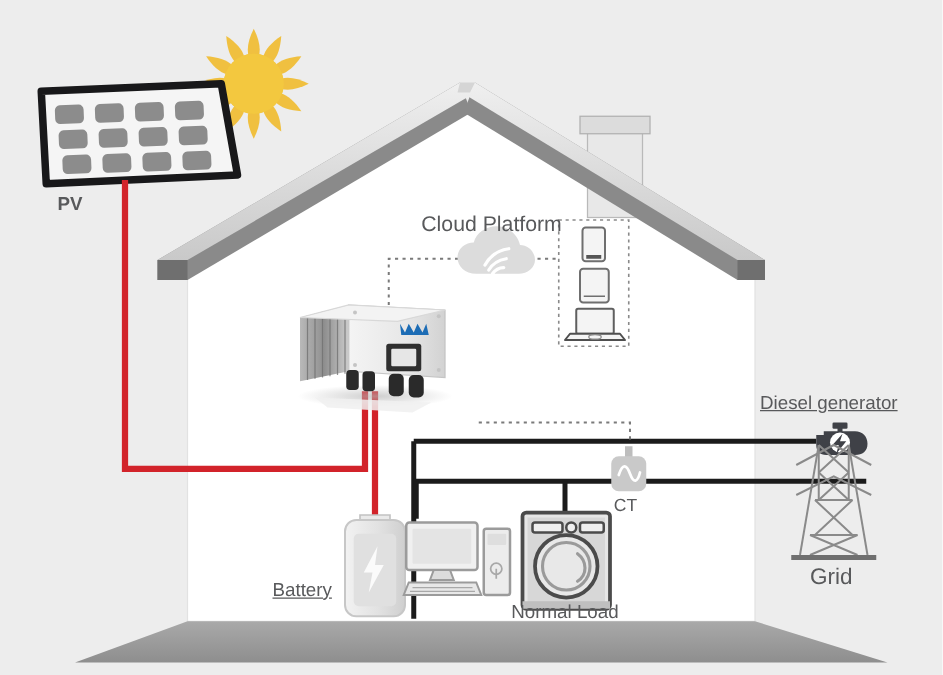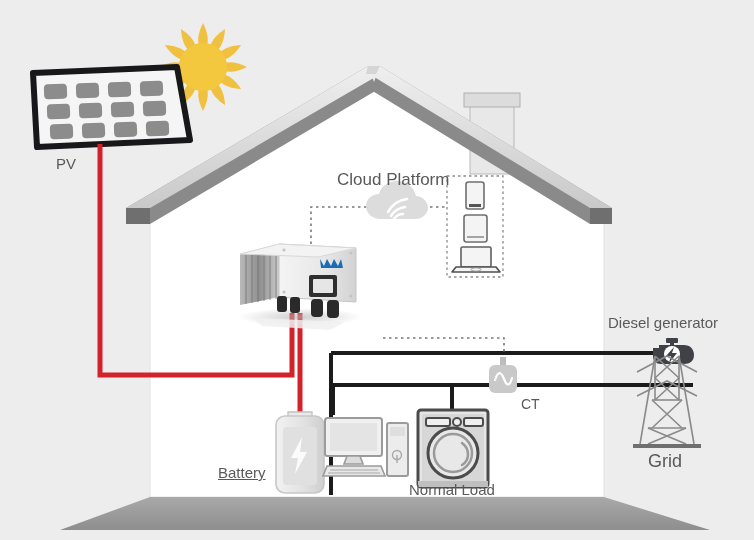--- a/index.html
+++ b/index.html
@@ -15,25 +15,25 @@
     font-family: "Liberation Sans", sans-serif;
   }
   #stage svg { display: block; }
   .lbl {
     position: absolute;
     color: #58595b;
     font-family: "Liberation Sans", sans-serif;
     white-space: nowrap;
     user-select: none;
   }
-  .lbl-pv        { left: 56px;  top: 155px; font-size: 15px; }
+  .lbl-pv        { left: 46px;  top: 155px; font-size: 15px; font-weight: bold; }
   .lbl-cloud     { left: 337px; top: 170px; font-size: 17px; text-align: right; }
   .lbl-offgrid   { left: 391px; top: 312px; font-size: 15px; }
-  .lbl-ct        { left: 491px; top: 396px; font-size: 14px; margin-left: 30px; }
-  .lbl-diesel    { left: 608px; top: 314px; font-size: 15px; }
+  .lbl-ct        { left: 491px; top: 396px; font-size: 14px; }
+  .lbl-diesel    { left: 608px; top: 314px; font-size: 15px; text-decoration: underline; }
   .lbl-grid      { left: 648px; top: 451px; font-size: 18px; }
   .lbl-battery   { left: 218px; top: 464px; font-size: 15px; text-decoration: underline; }
   .lbl-imp       { left: 322px; top: 481px; font-size: 15px; }
   .lbl-norm      { left: 409px; top: 481px; font-size: 15px; }
 </style>
 </head>
 <body>
 
 <div id="stage">
 

